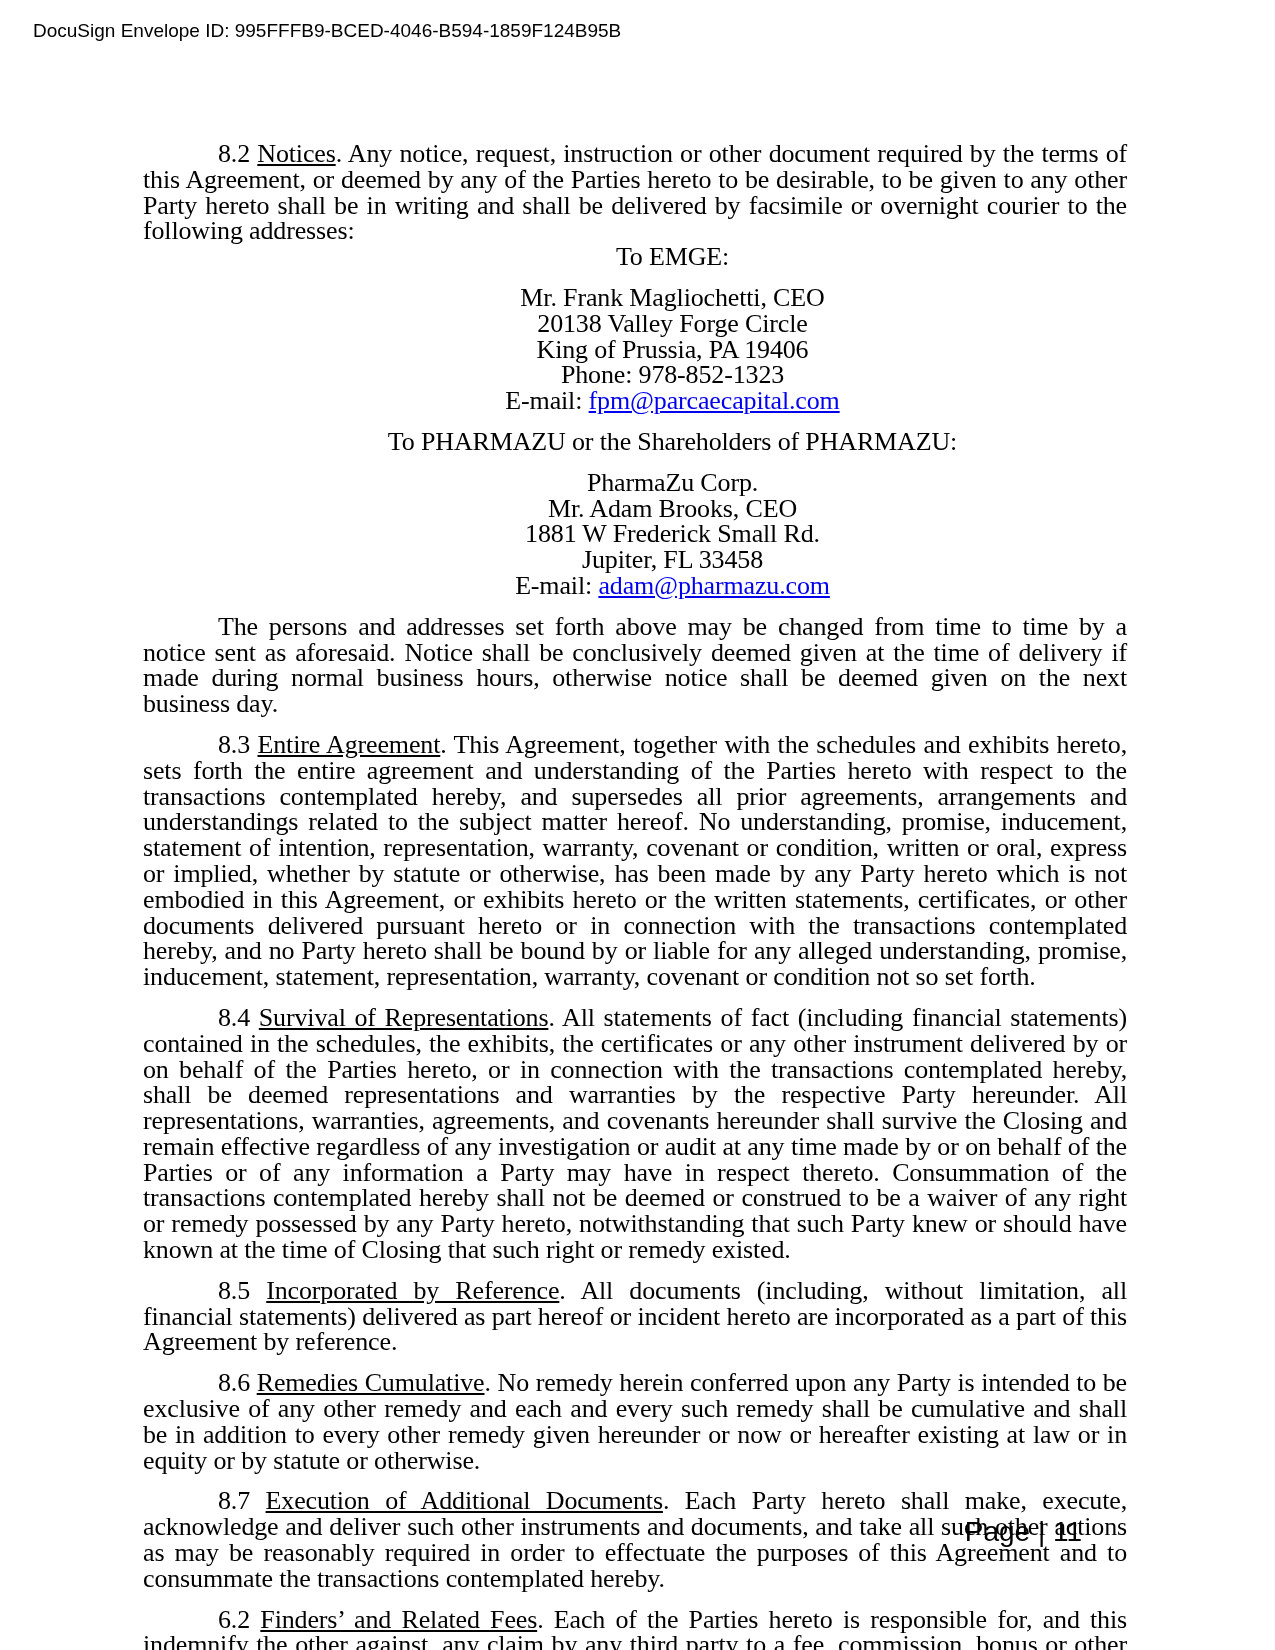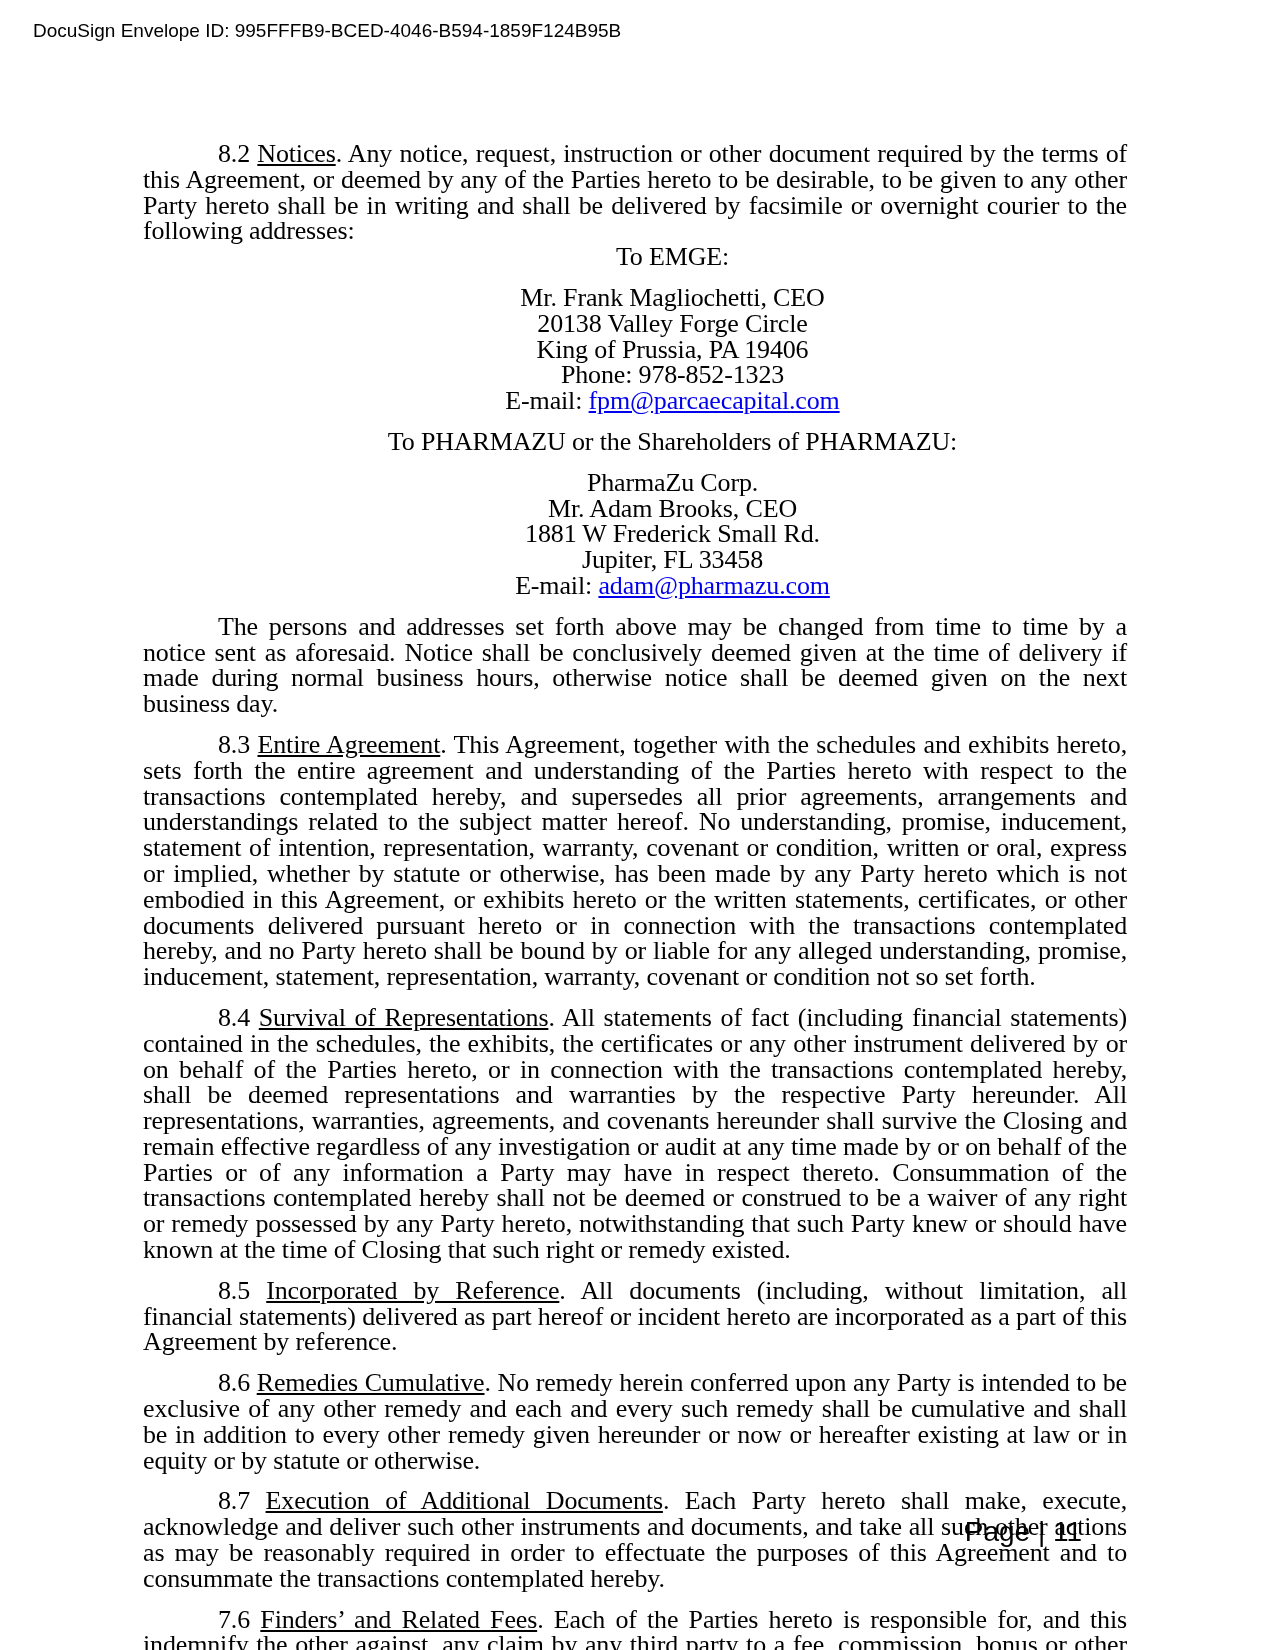--- a/index.html
+++ b/index.html
@@ -109,19 +109,19 @@
     <p class="para"><span>8.3 </span><span class="u">Entire Agreement</span><span>. </span><span>This Agreement, together with the schedules and exhibits hereto, sets forth the entire agreement and understanding of the Parties hereto with respect to the transactions contemplated hereby, and supersedes all prior agreements, arrangements and understandings related to the subject matter hereof. No understanding, promise, inducement, statement of intention, representation, warranty, covenant or condition, written or oral, express or implied, whether by statute or otherwise, has been made by any Party hereto which is not embodied in this Agreement, or exhibits hereto or the written statements, certificates, or other documents delivered pursuant hereto or in connection with the transactions contemplated hereby, and no Party hereto shall be bound by or liable for any alleged understanding, promise, inducement, statement, representation, warranty, covenant or condition not so set forth.</span></p>
 
     <p class="para"><span>8.4 </span><span class="u">Survival of Representations</span><span>. </span><span>All statements of fact (including financial statements) contained in the schedules, the exhibits, the certificates or any other instrument delivered by or on behalf of the Parties hereto, or in connection with the transactions contemplated hereby, shall be deemed representations and warranties by the respective Party hereunder. All representations, warranties, agreements, and covenants hereunder shall survive the Closing and remain effective regardless of any investigation or audit at any time made by or on behalf of the Parties or of any information a Party may have in respect thereto. Consummation of the transactions contemplated hereby shall not be deemed or construed to be a waiver of any right or remedy possessed by any Party hereto, notwithstanding that such Party knew or should have known at the time of Closing that such right or remedy existed.</span></p>
 
     <p class="para"><span>8.5 </span><span class="u">Incorporated by Reference</span><span>. </span><span>All documents (including, without limitation, all financial statements) delivered as part hereof or incident hereto are incorporated as a part of this Agreement by reference.</span></p>
 
     <p class="para"><span>8.6 </span><span class="u">Remedies Cumulative</span><span>. </span><span>No remedy herein conferred upon any Party is intended to be exclusive of any other remedy and each and every such remedy shall be cumulative and shall be in addition to every other remedy given hereunder or now or hereafter existing at law or in equity or by statute or otherwise.</span></p>
 
     <p class="para"><span>8.7 </span><span class="u">Execution of Additional Documents</span><span>. </span><span>Each Party hereto shall make, execute, acknowledge and deliver such other instruments and documents, and take all such other actions as may be reasonably required in order to effectuate the purposes of this Agreement and to consummate the transactions contemplated hereby.</span></p>
 
-    <p class="para"><span>7.6 </span><span class="u">Finders’ and Related Fees</span><span>. </span><span>Each of the Parties hereto is responsible for, and this indemnify the other against, any claim by any third party to a fee, commission, bonus or other remuneration arising by reason of any</span></p>
+    <p class="para"><span>6.2 </span><span class="u">Finders’ and Related Fees</span><span>. </span><span>Each of the Parties hereto is responsible for, and this indemnify the other against, any claim by any third party to a fee, commission, bonus or other remuneration arising by reason of any</span></p>
 
   </div>
 
   <div class="page-footer">Page | 11</div>
 
 </div>
 
 </body></html>

